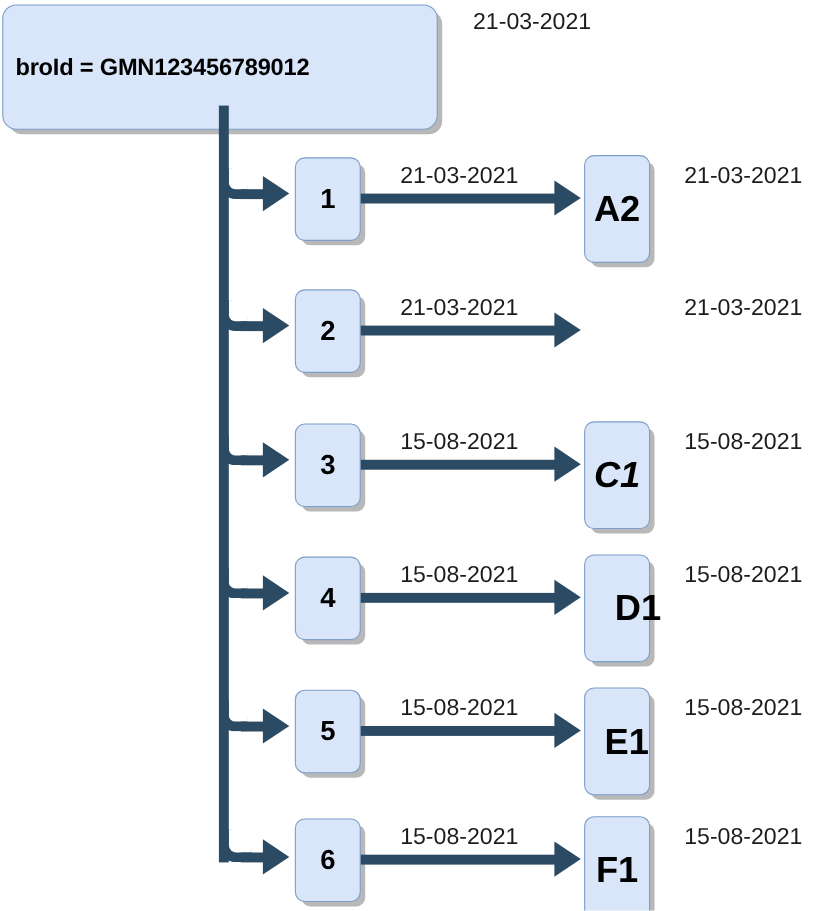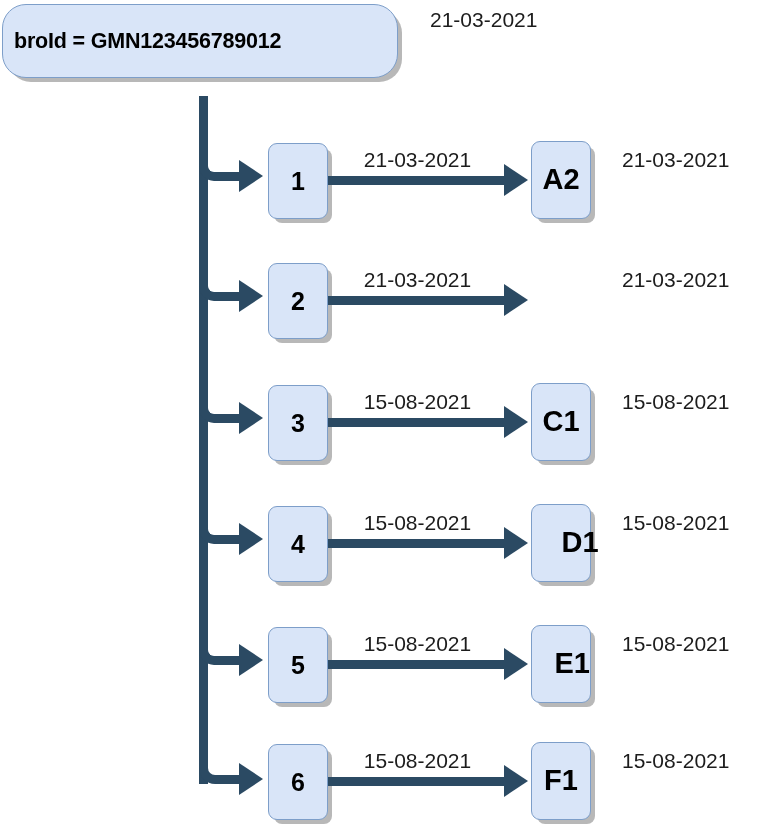--- a/index.html
+++ b/index.html
@@ -32,22 +32,22 @@
     color: #000000;
     font-weight: bold;
     line-height: 1.15;
   }
 
   
   .root-node {
     left: 2px;
     top: 4px;
     width: 396px;
-    height: 74px;
-    border-radius: 24px;
+    height: 114px;
+    border-radius: 13px;
     justify-content: flex-start;
     align-items: center;
     padding: 0 0 0 11px;
     font-size: 21.5px;
     letter-spacing: -0.2px;
     flex-direction: column;
     align-items: flex-start;
     justify-content: center;
   }
   .root-line {
@@ -57,22 +57,22 @@
 
   
   .mid-node {
     width: 60px;
     height: 76px;
     font-size: 25px;
   }
   
   .right-node {
     width: 60px;
-    height: 78px;
-    font-size: 29px;
+    height: 98px;
+    font-size: 33px;
   }
 
   
   .trunk {
     position: absolute;
     left: 199px;
     top: 96px;
     width: 9px;
     height: 688px;
     background: #2b4a63;
@@ -184,21 +184,21 @@
 
   <div class="branch" style="left:199px; top:395px;"></div>
   <div class="branch-stub" style="left:219px; top:414px; width:22px;"></div>
   <div class="branch-head" style="left:239px; top:402px;"></div>
   <div class="node mid-node" style="left:268px; top:385px;">
     <span>3</span>
   </div>
   <div class="edge-line" style="left:328px; top:418px; width:178px;"></div>
   <div class="edge-head" style="left:504px; top:406px;"></div>
   <div class="edge-label" style="left:340px; top:390px; width:155px;">15-08-2021</div>
-  <div class="node right-node" style="left:531px; top:383px;">
+  <div class="node right-node" style="left:531px; top:383px;font-style:italic;">
     <span>C1</span>
   </div>
   <div class="date-label" style="left:622px; top:390px;">15-08-2021</div>
 
   <div class="branch" style="left:199px; top:516px;"></div>
   <div class="branch-stub" style="left:219px; top:535px; width:22px;"></div>
   <div class="branch-head" style="left:239px; top:523px;"></div>
   <div class="node mid-node" style="left:268px; top:506px;">
     <span>4</span>
   </div>

